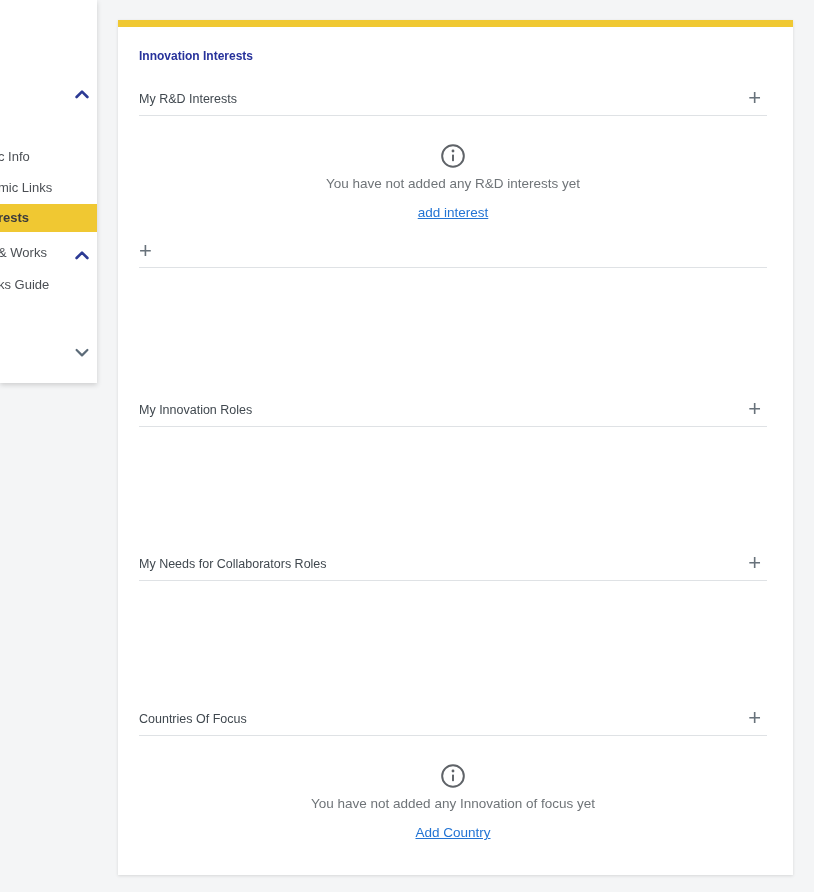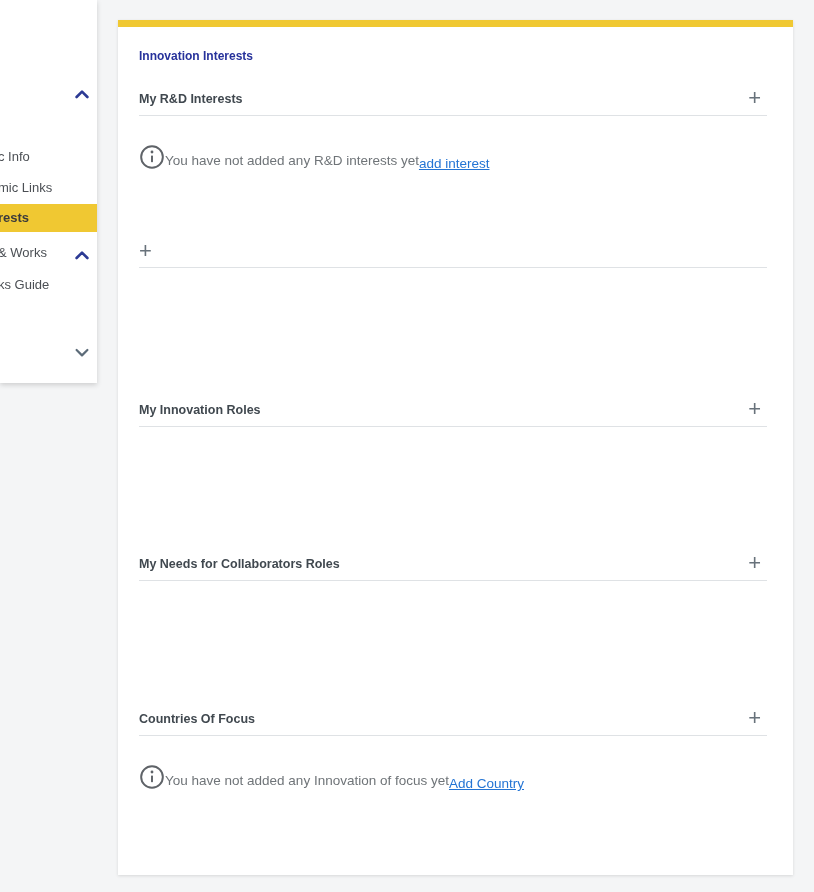--- a/index.html
+++ b/index.html
@@ -84,40 +84,41 @@
   }
   .sec-head {
     display: flex;
     justify-content: space-between;
     align-items: flex-start;
     padding-bottom: 8px;
     border-bottom: 1px solid #dfe2e5;
   }
   .sec-head h2 {
     font-size: 12.5px;
-    font-weight: 700;
+    font-weight: 400;
     color: #40484f;
     line-height: 15px;
   }
   .plus-btn {
     background: none;
     border: none;
     cursor: pointer;
     font-family: "Liberation Sans", sans-serif;
     font-size: 22px;
     font-weight: 300;
     line-height: 16px;
     color: #68727b;
     margin-right: 6px;
     margin-top: -2px;
     padding: 0;
   }
   .empty {
     margin-top: 27px;
     display: flex;
+    flex-direction: column;
     align-items: center;
     text-align: right;
   }
   .info-icon { width: 26px; height: 26px; display: block; }
   .empty p {
     margin-top: 7px;
     font-size: 13.5px;
     color: #6f7478;
     line-height: 16px;
   }

